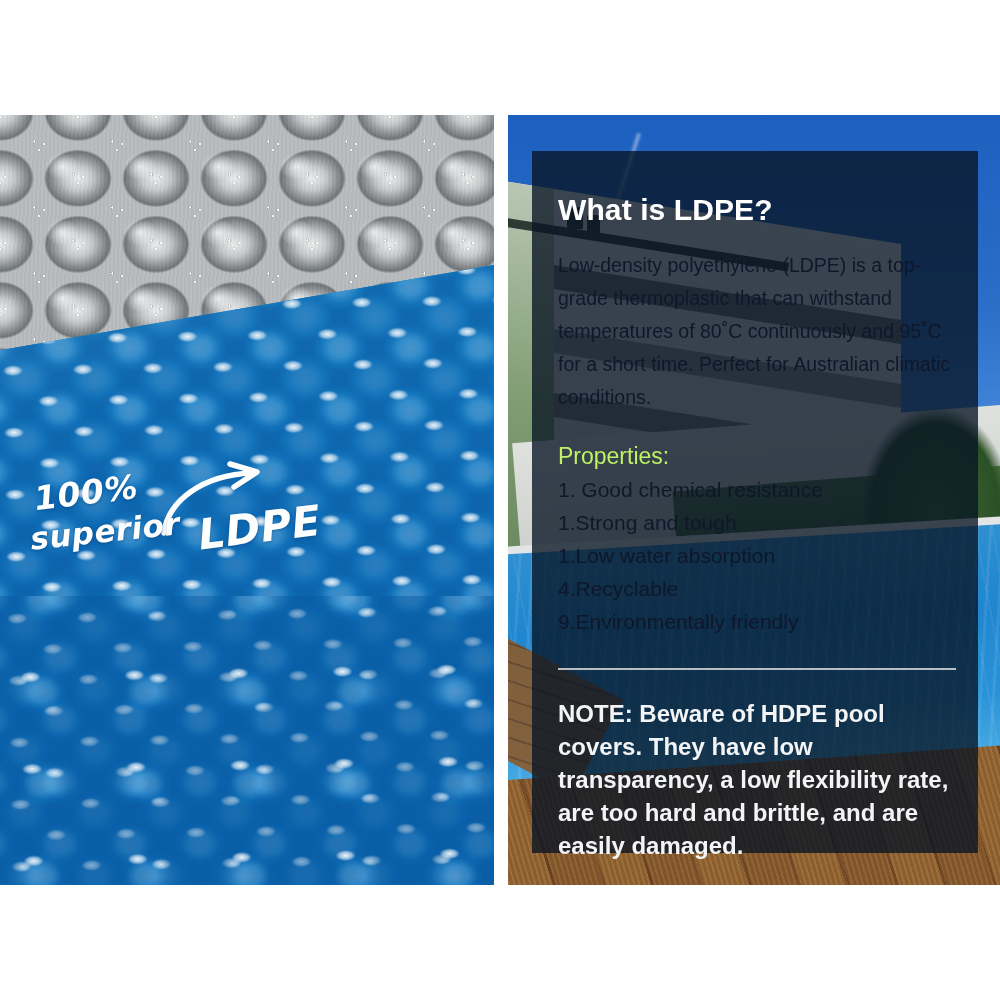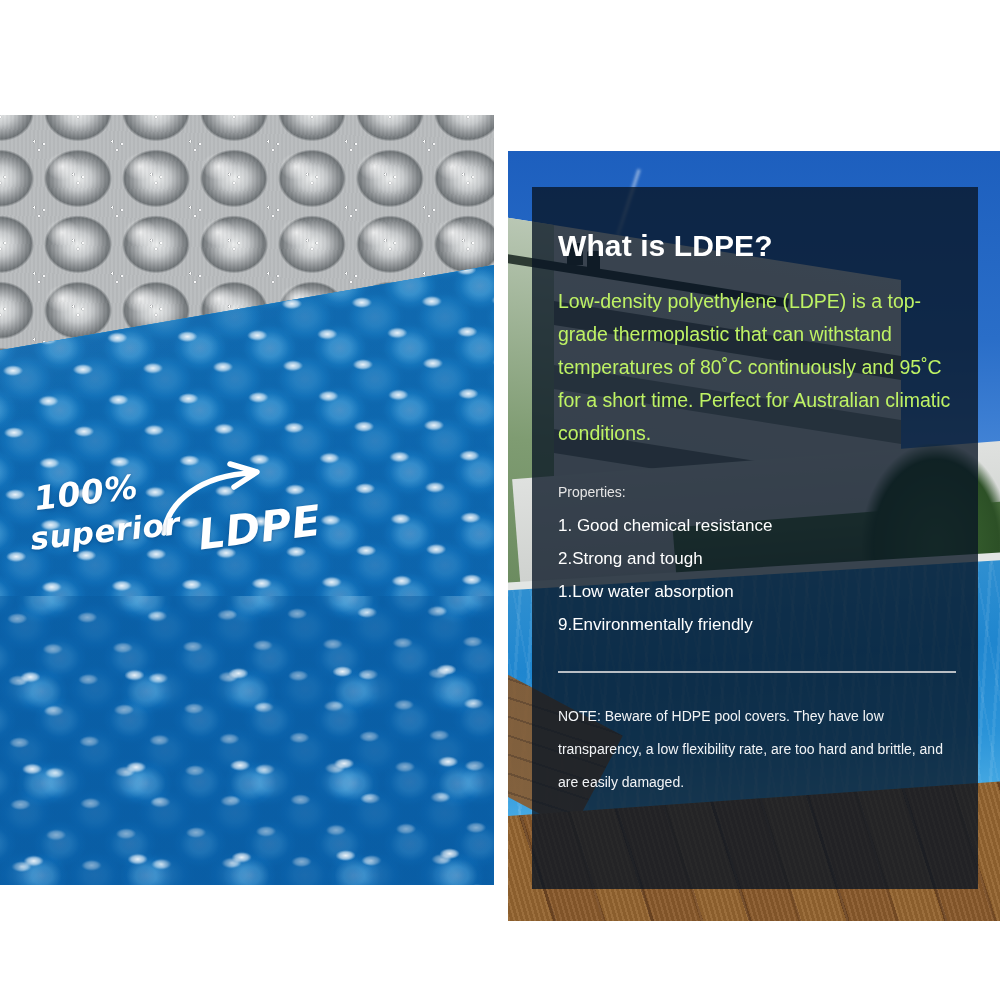--- a/index.html
+++ b/index.html
@@ -142,21 +142,20 @@
     width: 120px; height: 78px;
   }
 
   
   #right-panel {
     position: absolute;
     left: 508px; top: 115px;
     width: 492px; height: 770px;
     overflow: hidden;
     background: #2f6fc4;
-    margin-top: 36px;
   }
 
   
   .photo-sky {
     position: absolute; left: 0; top: 0; width: 100%; height: 58%;
     background: linear-gradient(180deg, #1d5fbe 0%, #2a6ec8 42%, #4d8ddc 78%, #6ea5e4 100%);
   }
   .photo-contrail {
     position: absolute; left: 22%; top: 2%;
     width: 3px; height: 140px;
@@ -273,53 +272,54 @@
     font-size: 30px;
     font-weight: 700;
     color: #ffffff;
     letter-spacing: .1px;
     margin-bottom: 22px;
   }
 
   .card-para {
     font-size: 19.5px;
     line-height: 33px;
-    color: #bef264;
+    color: #0f172a;
     font-weight: 400;
   }
 
   #props-block { margin-top: 26px; }
   #props-label {
-    font-size: 14px;
+    font-size: 23px;
     line-height: 33px;
-    color: #e5e5e5;
+    color: #bef264;
   }
   #props-list {
     list-style: none;
     margin: 0; padding: 0;
   }
   #props-list li {
-    font-size: 17px;
+    font-size: 21px;
     line-height: 33px;
-    color: #ffffff;
+    color: #0f172a;
     white-space: nowrap;
   }
 
   #card-divider {
     margin: 30px 0 0 0;
     height: 2px;
     width: 398px;
     background: #b9bec4;
   }
 
   #note-para {
     margin-top: 27px;
-    font-size: 14px;
+    font-size: 24px;
     line-height: 33px;
     color: #f2f4f6;
+    font-weight: bold;
   }
 </style>
 </head>
 <body>
 
 <div id="stage">
 
   <div id="left-panel">
 
     <div class="silver-sheet"></div>
@@ -373,22 +373,23 @@
     <div id="info-card">
 
       <div id="card-title">What is LDPE?</div>
 
       <p class="card-para">Low-density polyethylene (LDPE) is a top-grade thermoplastic that can withstand temperatures of 80˚C continuously and 95˚C for a short time. Perfect for Australian climatic conditions.</p>
 
       <div id="props-block">
         <div id="props-label">Properties:</div>
         <ul id="props-list">
           <li>1. Good chemical resistance</li>
-          <li>2.Strong and tough</li>
+          <li>1.Strong and tough</li>
           <li>1.Low water absorption</li>
+          <li>4.Recyclable</li>
           <li>9.Environmentally friendly</li>
         </ul>
       </div>
 
       <div id="card-divider"></div>
 
       <p id="note-para">NOTE: Beware of HDPE pool covers. They have low transparency, a low flexibility rate, are too hard and brittle, and are easily damaged.</p>
     </div>
   </div>
 

